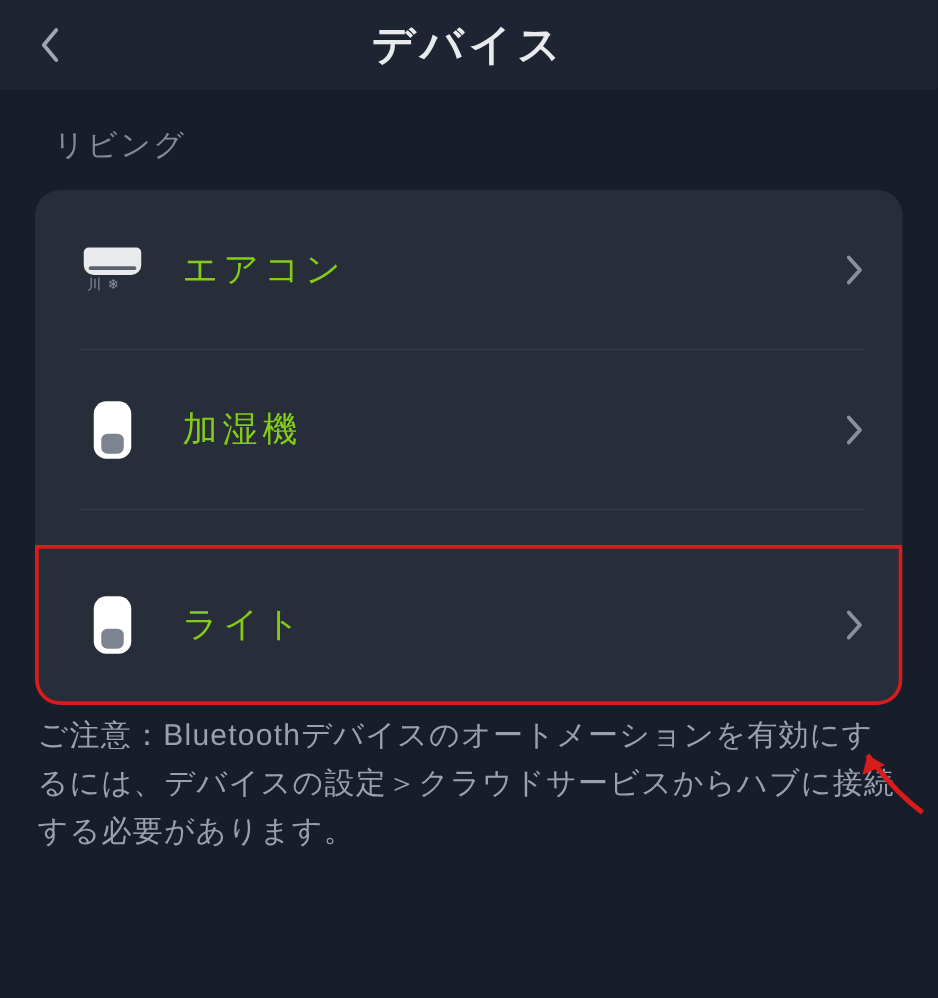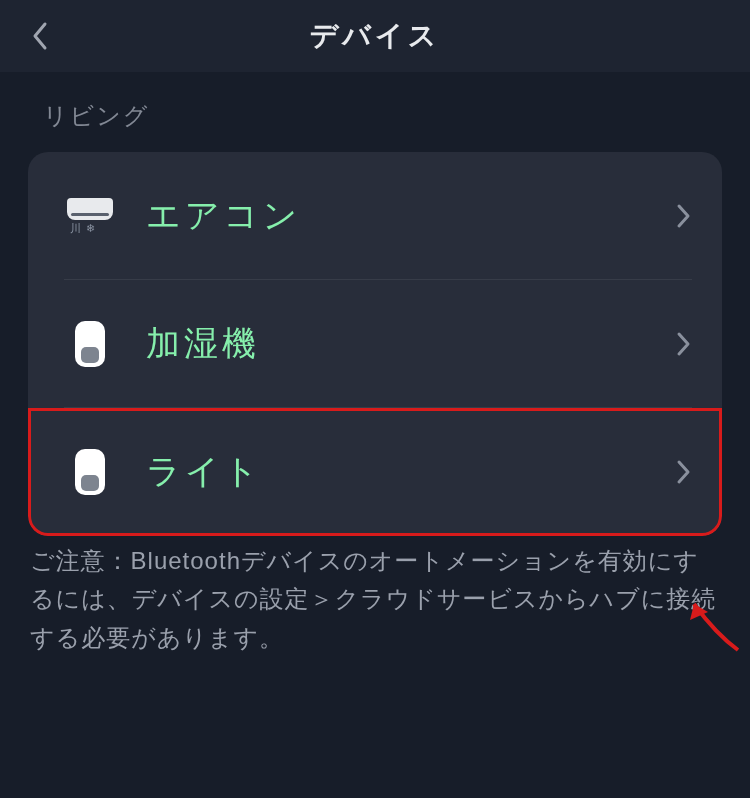--- a/index.html
+++ b/index.html
@@ -25,21 +25,21 @@
       display: flex;
       align-items: center;
       justify-content: center;
       cursor: pointer;
       color: #a0a5b0;
     }
     .header-title {
       position: absolute;
       left: 50%;
       transform: translateX(-50%);
-      font-size: 28px;
+      font-size: 34px;
       font-weight: 600;
       letter-spacing: 4px;
       color: #e8eaed;
     }
     .room-label {
       font-size: 24px;
       color: #828894;
       padding: 28px 30px 20px 43px;
       letter-spacing: 2px;
     }
@@ -63,34 +63,35 @@
       left: 36px;
       right: 30px;
       bottom: 0;
       height: 1px;
       background: #373c48;
     }
     .device-item.highlighted {
       outline: 3px solid #d81b1b;
       outline-offset: -3px;
       border-radius: 0 0 20px 20px;
+      margin-top: 28px;
     }
     .device-icon {
       width: 52px;
       height: 52px;
       display: flex;
       align-items: center;
       justify-content: center;
       margin-right: 30px;
       flex-shrink: 0;
     }
     .device-name {
-      font-size: 34px;
+      font-size: 28px;
       font-weight: 500;
-      color: #86efac;
+      color: #84cc16;
       letter-spacing: 4px;
       flex: 1;
     }
     .chevron {
       color: #8a909d;
       flex-shrink: 0;
     }
     .notice {
       padding: 6px 30px 0 30px;
       font-size: 24px;

